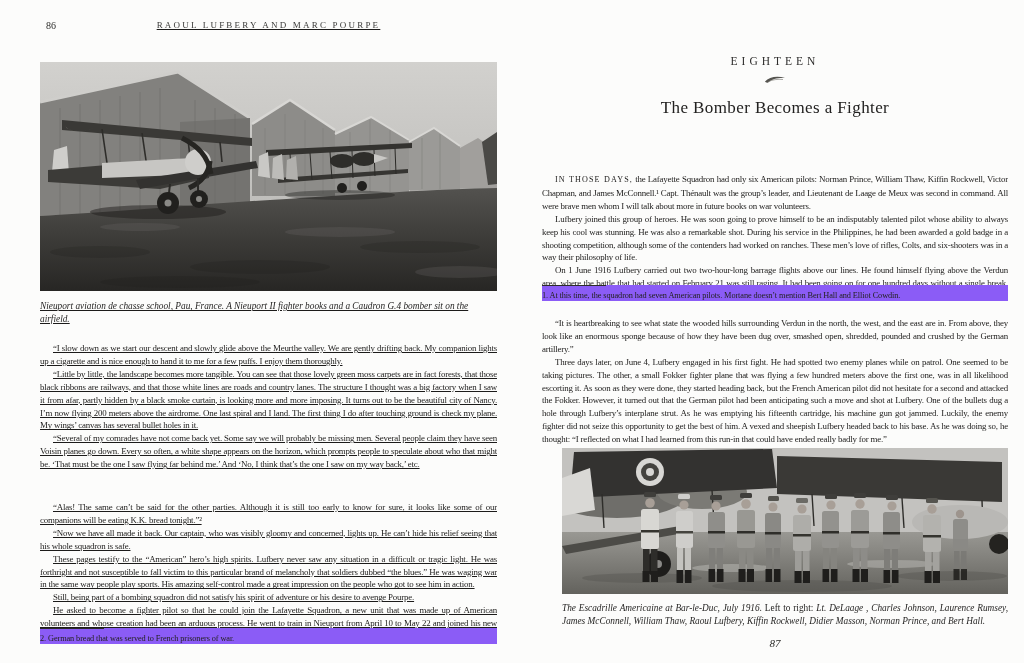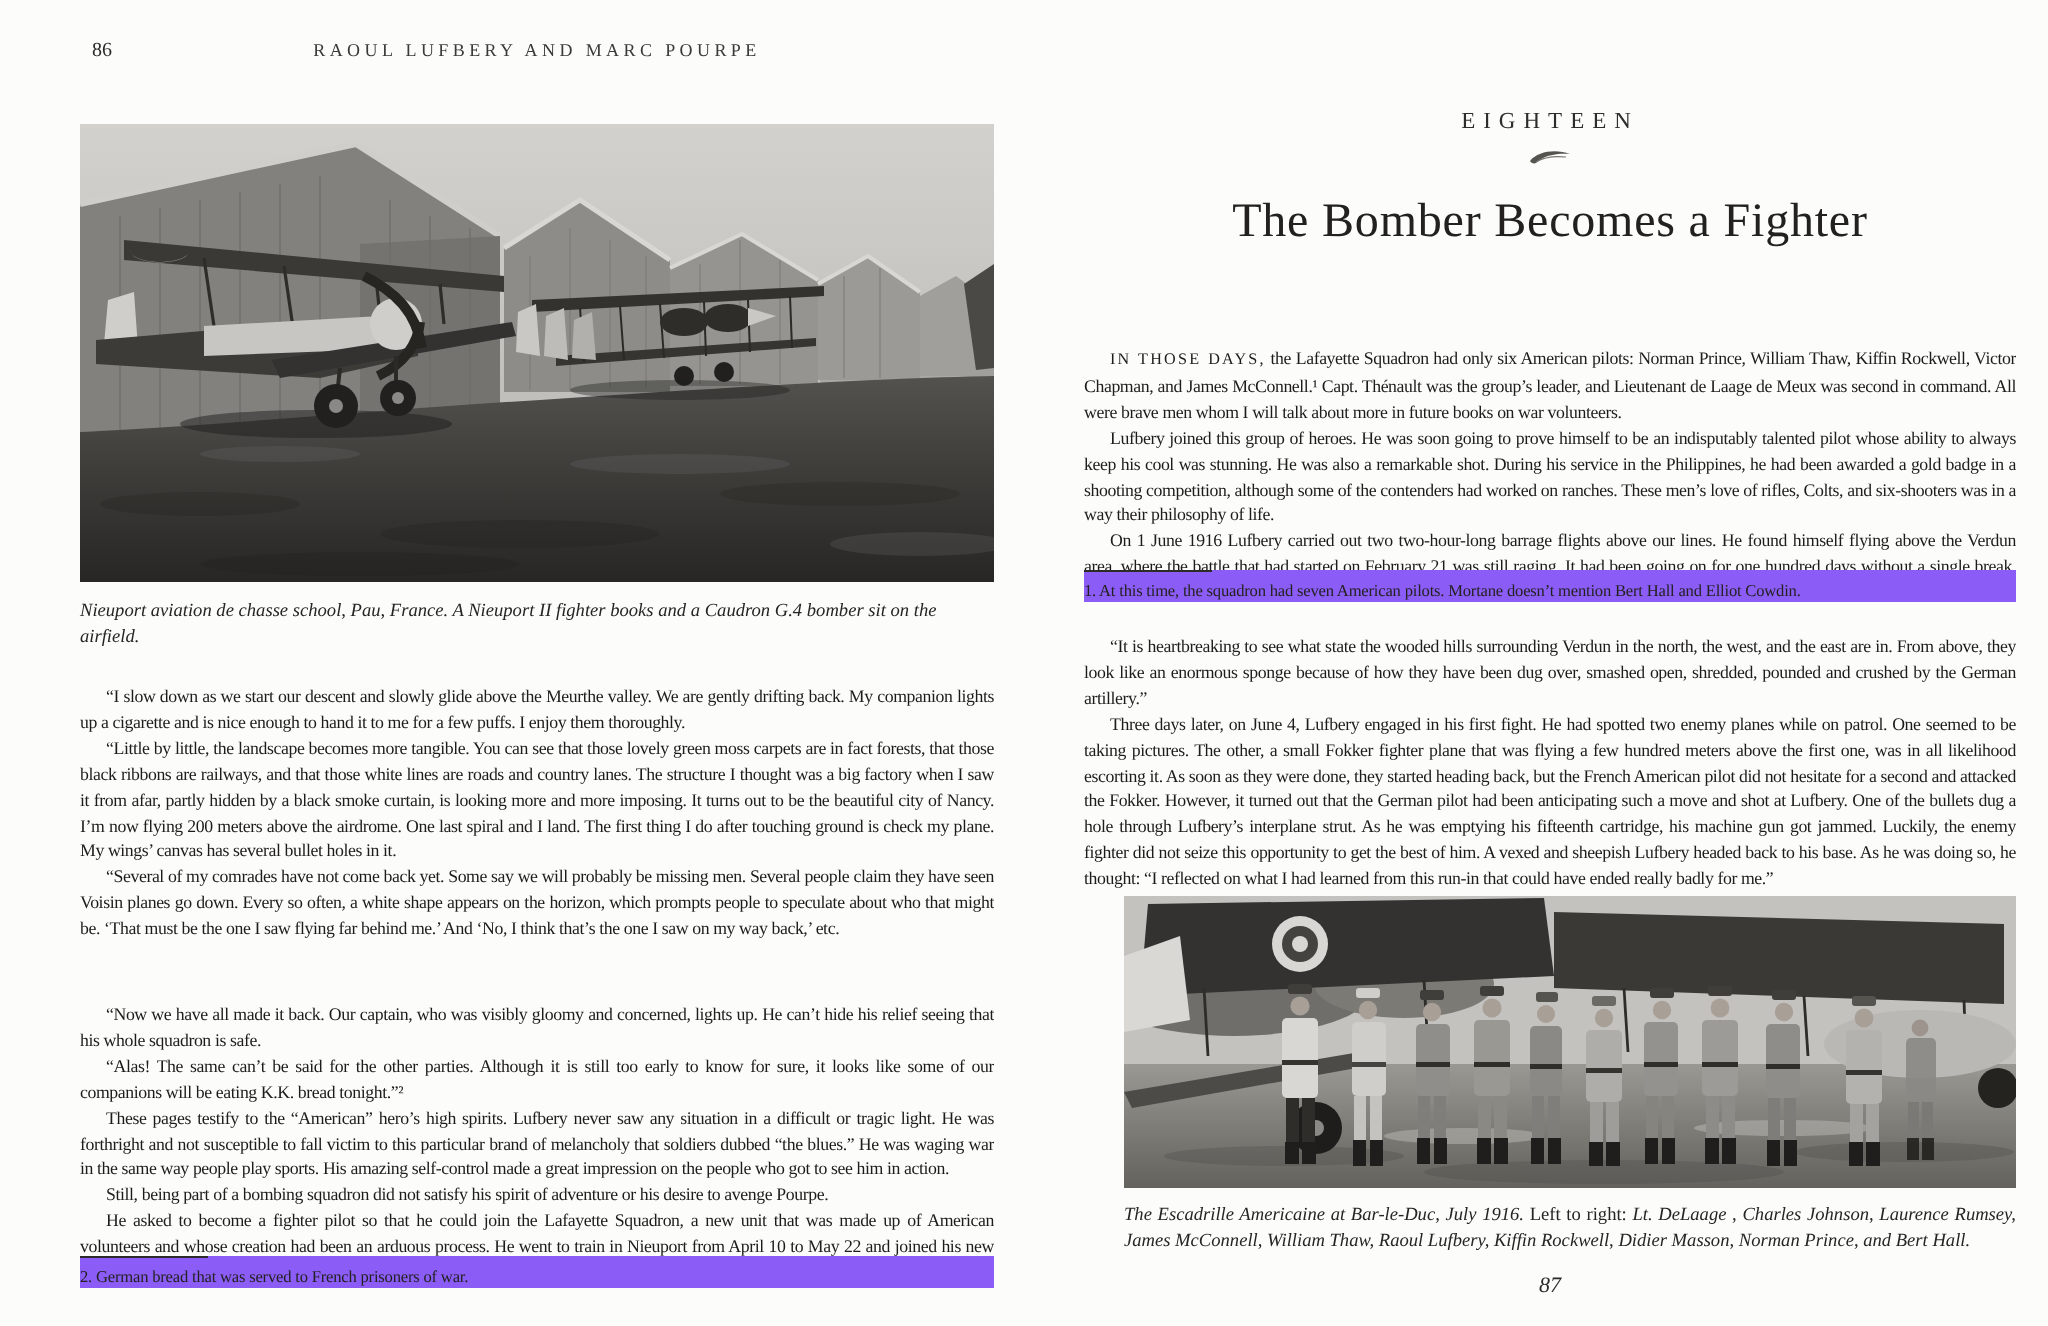--- a/index.html
+++ b/index.html
@@ -1,39 +1,39 @@
 <!DOCTYPE html>
 <html><head>
 <meta charset="utf-8">
 <style>
   html,body{margin:0;padding:0;background:#e8e8e6;}
   #spread{position:relative;width:1024px;height:663px;background:#fcfcfb;overflow:hidden;
           font-family:"Liberation Serif","DejaVu Serif",serif;color:#1c1b1a;}
   
-  #page-left{position:absolute;left:40px;top:20px;width:457px;}
+  #page-left{position:absolute;left:40px;top:20px;width:457px;text-decoration:underline;}
   .header-row{position:relative;height:16px;}
   .folio-left{position:absolute;left:6px;top:0;font-size:10px;color:#2a2a28;}
   .running-head{text-align:center;font-size:9px;letter-spacing:2.2px;color:#3a3a38;}
   .photo-left{margin-top:26px;width:457px;height:229px;display:block;}
   .caption{font-style:italic;font-size:9.3px;line-height:12.5px;color:#262524;margin-top:9px;}
   .caption .roman{font-style:normal;}
   .textblock{display:flex;gap:16px;margin-top:17px;flex-direction:column;}
   .textblock-left{height:302px;}
   .col{position:relative;flex:1;overflow:hidden;display:flex;flex-direction:column;}
   .para{margin:0;text-align:justify;text-indent:13px;font-size:8.9px;letter-spacing:-0.2px;
         line-height:12.9px;color:#1d1c1b;}
   .lead{text-transform:uppercase;letter-spacing:1.1px;font-size:8.1px;}
   .footnote{position:absolute;bottom:0;left:0;right:0;background:#8b5cf6;
             font-size:8.3px;line-height:11px;letter-spacing:-0.1px;color:#232221;}
   .fn-rule{width:64px;border-top:1px solid #2c2b2a;margin:0 0 4px 0;}
   
   #page-right{position:absolute;left:542px;top:55px;width:466px;}
   .chapter-number{text-align:center;font-size:11.5px;letter-spacing:4px;color:#2e2d2c;height:15px;}
   .ornament-wrap{text-align:center;height:13px;}
-  .chapter-title{text-align:center;font-size:24px;letter-spacing:0.4px;color:#222120;
+  .chapter-title{text-align:center;font-size:17px;letter-spacing:0.4px;color:#222120;
                  font-weight:400;margin-top:15px;height:32px;}
   .textblock-right{margin-top:43px;height:272px;}
   .photo-right{margin:3px 0 0 20px;width:446px;height:146px;display:block;}
   .caption-right{margin:8px 0 0 20px;width:446px;text-align:justify;}
   .folio-right{text-align:center;font-style:italic;font-size:11px;color:#2a2a28;margin-top:10px;}
 </style>
 </head>
 <body>
 
 <div id="spread">
@@ -157,22 +157,22 @@
 
     <div class="caption">Nieuport aviation de chasse school, Pau, France. A Nieuport II fighter books and a Caudron G.4 bomber sit on the airfield.</div>
 
     <div class="textblock textblock-left">
       <div class="col">
         <p class="para">“I slow down as we start our descent and slowly glide above the Meurthe valley. We are gently drifting back. My companion lights up a cigarette and is nice enough to hand it to me for a few puffs. I enjoy them thoroughly.</p>
         <p class="para">“Little by little, the landscape becomes more tangible. You can see that those lovely green moss carpets are in fact forests, that those black ribbons are railways, and that those white lines are roads and country lanes. The structure I thought was a big factory when I saw it from afar, partly hidden by a black smoke curtain, is looking more and more imposing. It turns out to be the beautiful city of Nancy. I’m now flying 200 meters above the airdrome. One last spiral and I land. The first thing I do after touching ground is check my plane. My wings’ canvas has several bullet holes in it.</p>
         <p class="para">“Several of my comrades have not come back yet. Some say we will probably be missing men. Several people claim they have seen Voisin planes go down. Every so often, a white shape appears on the horizon, which prompts people to speculate about who that might be. ‘That must be the one I saw flying far behind me.’ And ‘No, I think that’s the one I saw on my way back,’ etc.</p>
       </div>
       <div class="col">
+        <p class="para">“Alas! The same can’t be said for the other parties. Although it is still too early to know for sure, it looks like some of our companions will be eating K.K. bread tonight.”²</p>
         <p class="para">“Now we have all made it back. Our captain, who was visibly gloomy and concerned, lights up. He can’t hide his relief seeing that his whole squadron is safe.</p>
-        <p class="para">“Alas! The same can’t be said for the other parties. Although it is still too early to know for sure, it looks like some of our companions will be eating K.K. bread tonight.”²</p>
         <p class="para">These pages testify to the “American” hero’s high spirits. Lufbery never saw any situation in a difficult or tragic light. He was forthright and not susceptible to fall victim to this particular brand of melancholy that soldiers dubbed “the blues.” He was waging war in the same way people play sports. His amazing self-control made a great impression on the people who got to see him in action.</p>
         <p class="para">Still, being part of a bombing squadron did not satisfy his spirit of adventure or his desire to avenge Pourpe.</p>
         <p class="para">He asked to become a fighter pilot so that he could join the Lafayette Squadron, a new unit that was made up of American volunteers and whose creation had been an arduous process. He went to train in Nieuport from April 10 to May 22 and joined his new unit on 24 May 1916.</p>
         <div class="footnote">
           <div class="fn-rule"></div>
           <span>2. German bread that was served to French prisoners of war.</span>
         </div>
       </div>
     </div>
   </div>

